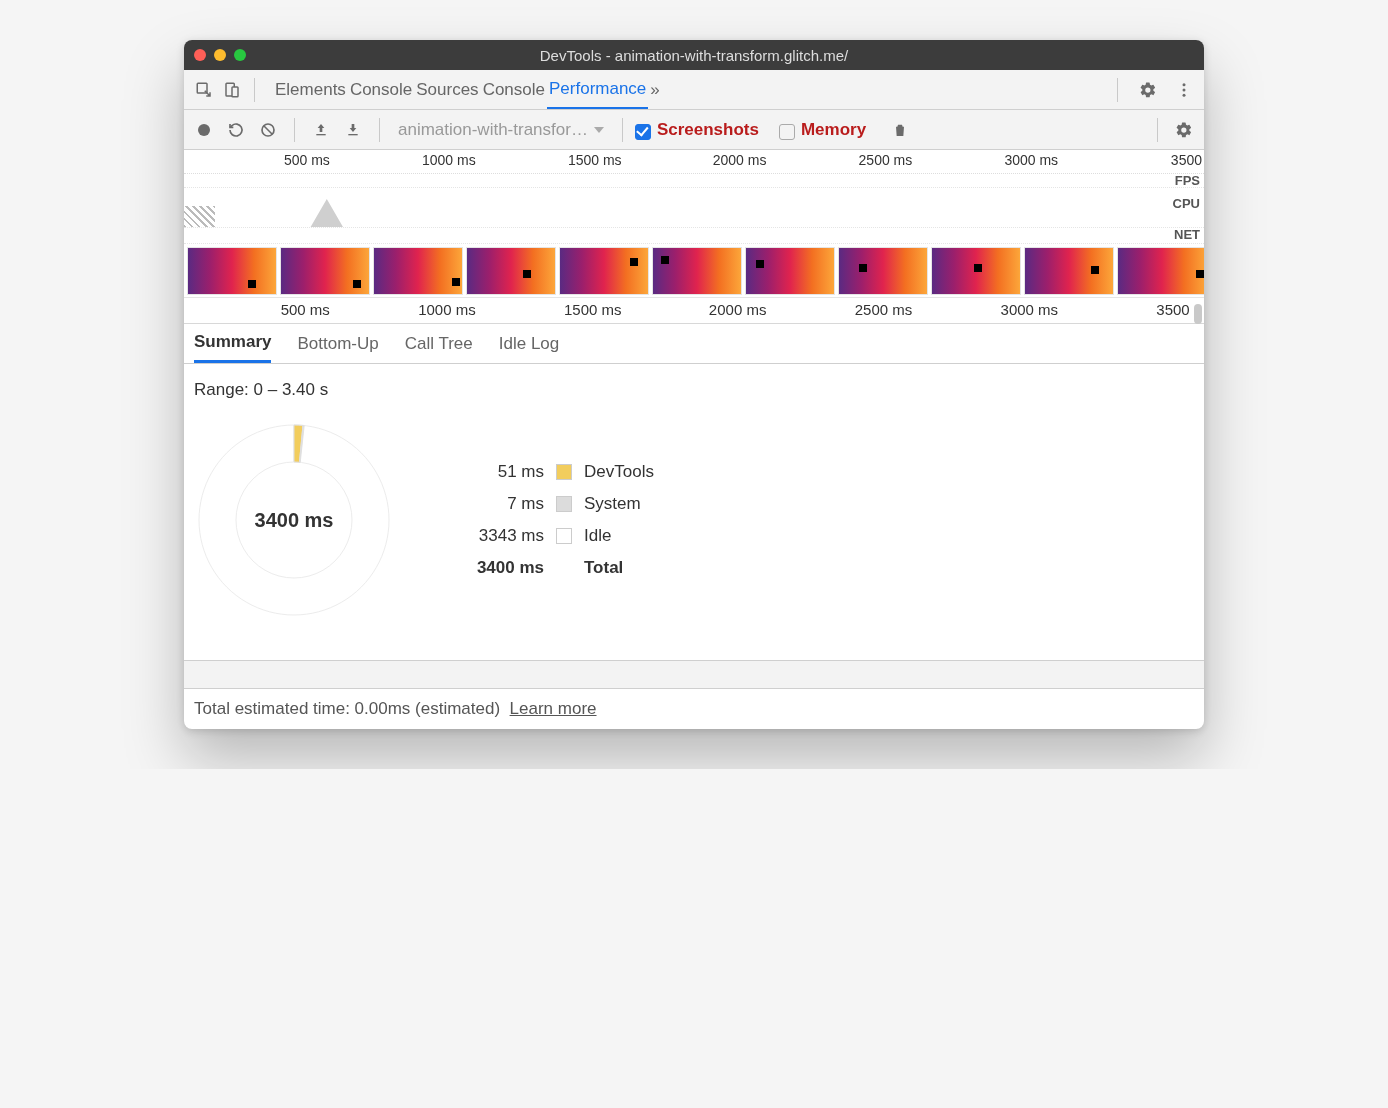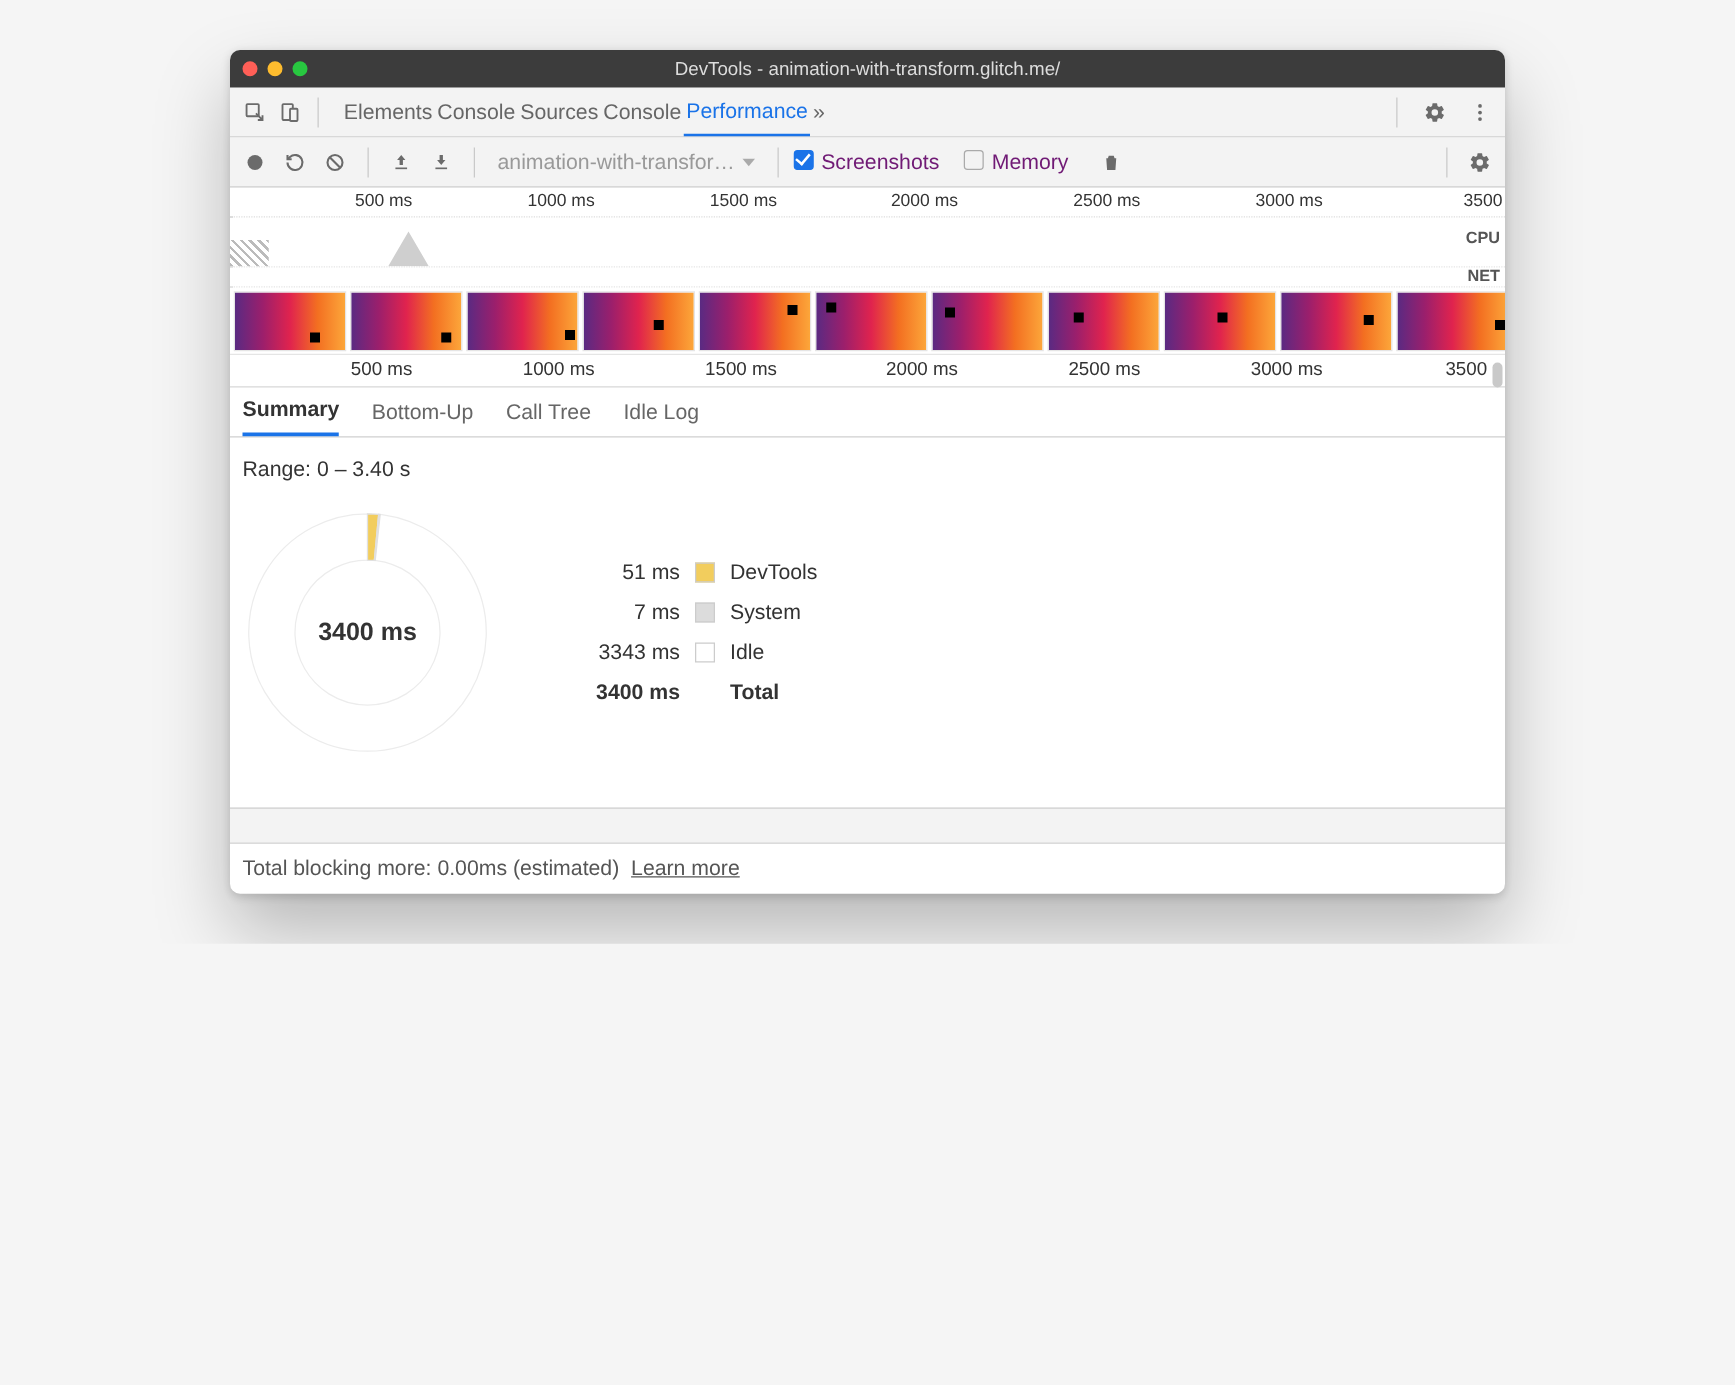--- a/index.html
+++ b/index.html
@@ -72,21 +72,21 @@
   .tbtn{width:28px;height:28px;display:inline-flex;align-items:center;justify-content:center;cursor:pointer;}
   .select{
     color:#999;display:inline-flex;align-items:center;gap:6px;margin:0 6px;cursor:pointer;max-width:250px;overflow:hidden;white-space:nowrap;text-align:center;
   }
   .chev-down{width:0;height:0;border-left:5px solid transparent;border-right:5px solid transparent;border-top:6px solid #aaa;}
   .check{
     width:16px;height:16px;border-radius:3px;border:1px solid #aaa;display:inline-flex;align-items:center;justify-content:center;margin-right:6px;flex:0 0 16px;
   }
   .check.checked{background:#1a73e8;border-color:#1a73e8;}
   .check.checked::after{content:"";width:5px;height:9px;border:2px solid #fff;border-top:none;border-left:none;transform:rotate(40deg) translate(-1px,-1px);}
-  .cklabel{color:#701a75;margin-right:16px;cursor:pointer;display:inline-flex;align-items:flex-start;}
+  .cklabel{color:#b91c1c;margin-right:16px;cursor:pointer;display:inline-flex;align-items:flex-end;font-weight:bold;}
   
   .overview{border-bottom:1px solid var(--border2);font-size:14px;color:#333;}
   .ruler{position:relative;height:24px;border-bottom:1px dotted #ddd;}
   .ruler .tick{position:absolute;top:2px;transform:translateX(-100%);font-size:14px;color:#333;white-space:nowrap;}
   .lanelabel{position:absolute;right:4px;font-weight:700;color:#555;font-size:13px;}
   .lane{position:relative;height:26px;border-bottom:1px dotted #e5e5e5;}
   .fps-lane{height:14px;}
   .cpu-lane{height:40px;}
   .net-lane{height:16px;}
   .cpu-shape{position:absolute;bottom:0;left:10%;width:8%;height:80%;}
@@ -240,20 +240,23 @@
 
   <div class="overview">
     <div class="ruler">
       <span class="tick" style="left:14.3%">500 ms</span>
       <span class="tick" style="left:28.6%">1000 ms</span>
       <span class="tick" style="left:42.9%">1500 ms</span>
       <span class="tick" style="left:57.1%">2000 ms</span>
       <span class="tick" style="left:71.4%">2500 ms</span>
       <span class="tick" style="left:85.7%">3000 ms</span>
       <span class="tick" style="left:100%;transform:none;right:2px;left:auto">3500</span>
+    </div>
+    <div class="lane fps-lane">
+      <span class="lanelabel" style="top:-1px">FPS</span>
     </div>
     <div class="lane cpu-lane">
       <span class="hatch"></span>
       <span class="cpu-shape">
         <svg width="100%" height="100%" viewBox="0 0 100 100" preserveAspectRatio="none">
             <polygon points="0,100 30,100 50,10 70,100 100,100" fill="#cfcfcf"></polygon>
           </svg>
       </span>
       <span class="lanelabel" style="top:8px">CPU</span>
     </div>
@@ -339,17 +342,17 @@
           <span>Idle</span>
           <span class="v"><b>3400 ms</b></span>
           <span></span>
           <span><b>Total</b></span>
         </div>
     </div>
   </div>
 
   <div class="footer-space"></div>
   <div class="footer">
-    <span>Total blocking more: 0.00ms (estimated)</span>
+    <span>Total estimated time: 0.00ms (estimated)</span>
     &nbsp;<a>Learn more</a>
   </div>
 
 </div>
 
 </body></html>

